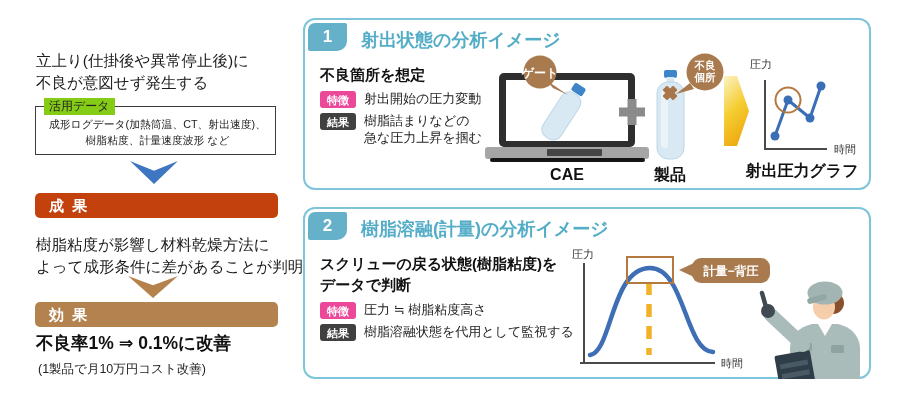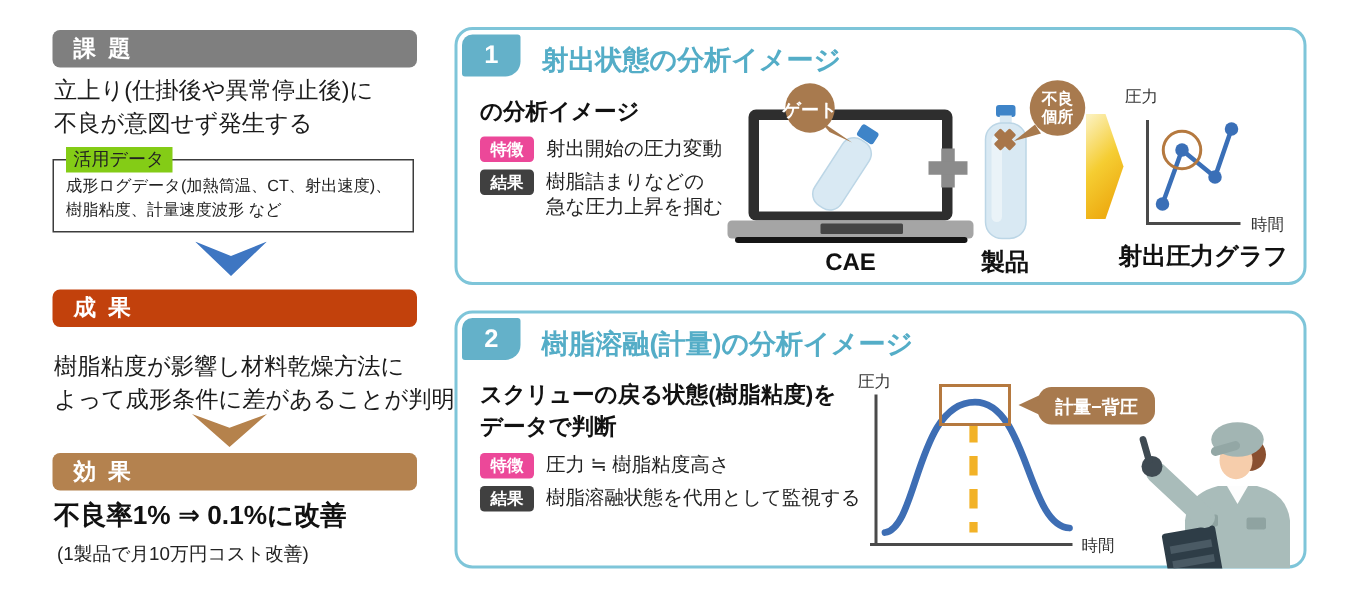--- a/index.html
+++ b/index.html
@@ -15,21 +15,21 @@
   .bar-result{top:173px;background:#c2410c;}
   .bar-effect{top:282px;background:#b4824f;}
   .flow-para{position:absolute;left:1px;font-size:15.5px;line-height:22px;color:#1b1b1b;}
   .issue-text{top:30px;}
   .result-text{top:202px;margin-top:12px;}
   .para-line{display:block;white-space:nowrap;}
   .data-box{position:absolute;left:0;top:86px;width:241px;height:49px;
             border:1.5px solid #3c3c3c;box-sizing:border-box;background:#fff;}
   .data-box-label{position:absolute;top:-9px;left:8px;background:#84cc16;padding:0 5px;
                   font-size:12px;color:#222;white-space:nowrap;}
-  .data-box-body{padding:10px 4px 0 8px;font-size:10.8px;line-height:15.5px;color:#222;}
+  .data-box-body{padding:10px 4px 0 8px;font-size:10.8px;line-height:15.5px;color:#222;text-align:center;}
   .chevron{position:absolute;clip-path:polygon(0 0,50% 42%,100% 0,50% 100%);}
   .chevron-blue{left:95px;top:141px;width:48px;height:23px;background:#3e76c2;}
   .chevron-brown{left:93px;top:256px;width:50px;height:22px;background:#b5824c;}
   .effect-headline{position:absolute;left:1px;top:311px;font-size:17.5px;font-weight:bold;
                    color:#111;white-space:nowrap;}
   .effect-note{position:absolute;left:3px;top:341px;font-size:12.5px;color:#222;white-space:nowrap;}
 
   
   .panel{position:absolute;left:303px;width:568px;height:172px;background:#fff;
          border:2.5px solid #7ec5d9;border-radius:12px;box-sizing:border-box;}
@@ -63,21 +63,20 @@
   .svg-bubble-sm{font-size:10.5px;font-weight:bold;fill:#fff;}
   .svg-bubble-md{font-size:12px;font-weight:bold;fill:#fff;}
 </style>
 </head>
 <body>
 
 <div class="stage">
 
   <aside class="left-flow">
 
-    <div class="flow-bar bar-issue">課 題</div>
 
     <div class="flow-para issue-text">
       <span class="para-line">立上り(仕掛後や異常停止後)に</span>
       <span class="para-line">不良が意図せず発生する</span>
     </div>
 
     <div class="data-box">
       <span class="data-box-label">活用データ</span>
       <div class="data-box-body">
         <span class="para-line">成形ログデータ(加熱筒温、CT、射出速度)、</span>
@@ -99,21 +98,21 @@
     <div class="flow-bar bar-effect">効 果</div>
 
     <div class="effect-headline">不良率1% ⇒ 0.1%に改善</div>
     <div class="effect-note">(1製品で月10万円コスト改善)</div>
   </aside>
 
   <section class="panel panel-1">
     <div class="panel-number">1</div>
     <div class="panel-title">射出状態の分析イメージ</div>
 
-    <div class="panel-subtitle">の分析イメージ</div>
+    <div class="panel-subtitle">不良箇所を想定</div>
 
     <div class="tag-row p1-feature">
       <span class="tag tag-blue">特徴</span>
       <span class="tag-text">射出開始の圧力変動</span>
     </div>
 
     <div class="tag-row p1-result">
       <span class="tag tag-brown">結果</span>
       <span class="tag-text">
         <span class="para-line">樹脂詰まりなどの</span>

